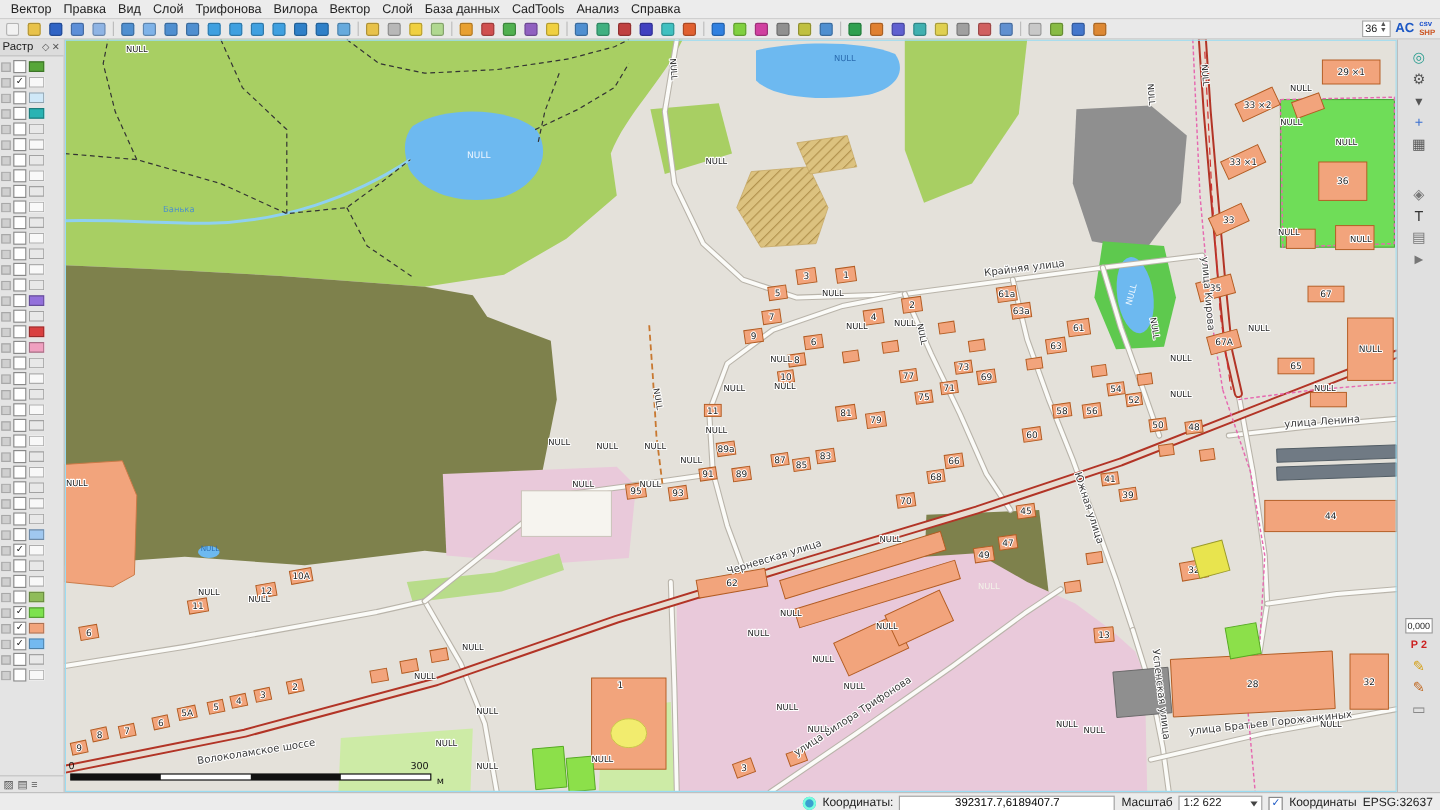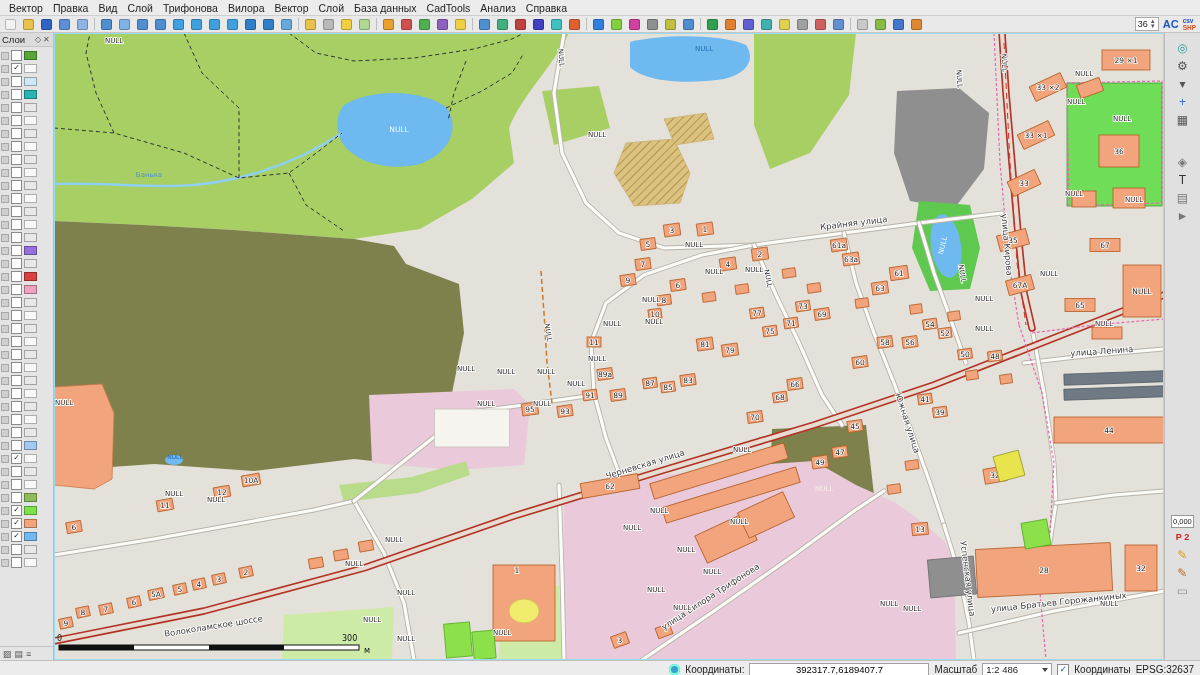--- a/index.html
+++ b/index.html
@@ -225,21 +225,21 @@
     <div class="csvshp">
       <span class="csv">csv</span>
       <span class="shp">SHP</span>
     </div>
   </div>
 
 <div class="mid">
 
   <div class="ldock">
     <div class="ldock-h">
-      <span class="t">Слои</span>
+      <span class="t">Растр</span>
       <span class="hb">◇</span>
       <span class="hb">✕</span>
     </div>
     <div class="ltree" id="layertree">
         <div class="lrow">
           <span class="licon"></span>
           <span class="lcb"></span>
           <span class="lsw" style="background: rgb(87, 166, 57);"></span>
         </div>
         <div class="lrow">
@@ -824,19 +824,19 @@
     </div>
 </div>
 
 <div class="statusbar">
   <span class="sb-sp"></span>
   <span class="sb-ic"></span>
   <span>Координаты:</span>
   <input class="sb-input" value="392317.7,6189407.7" style="">
   <span>Масштаб</span>
   <div class="sb-combo">
-    <span>1:2 486</span>
+    <span>1:2 622</span>
     <span class="cararrow"></span>
   </div>
   <span class="sb-cb">✓</span>
   <span>Координаты</span>
   <span class="sb-epsg">EPSG:32637</span>
 </div>
 
 </body></html>

